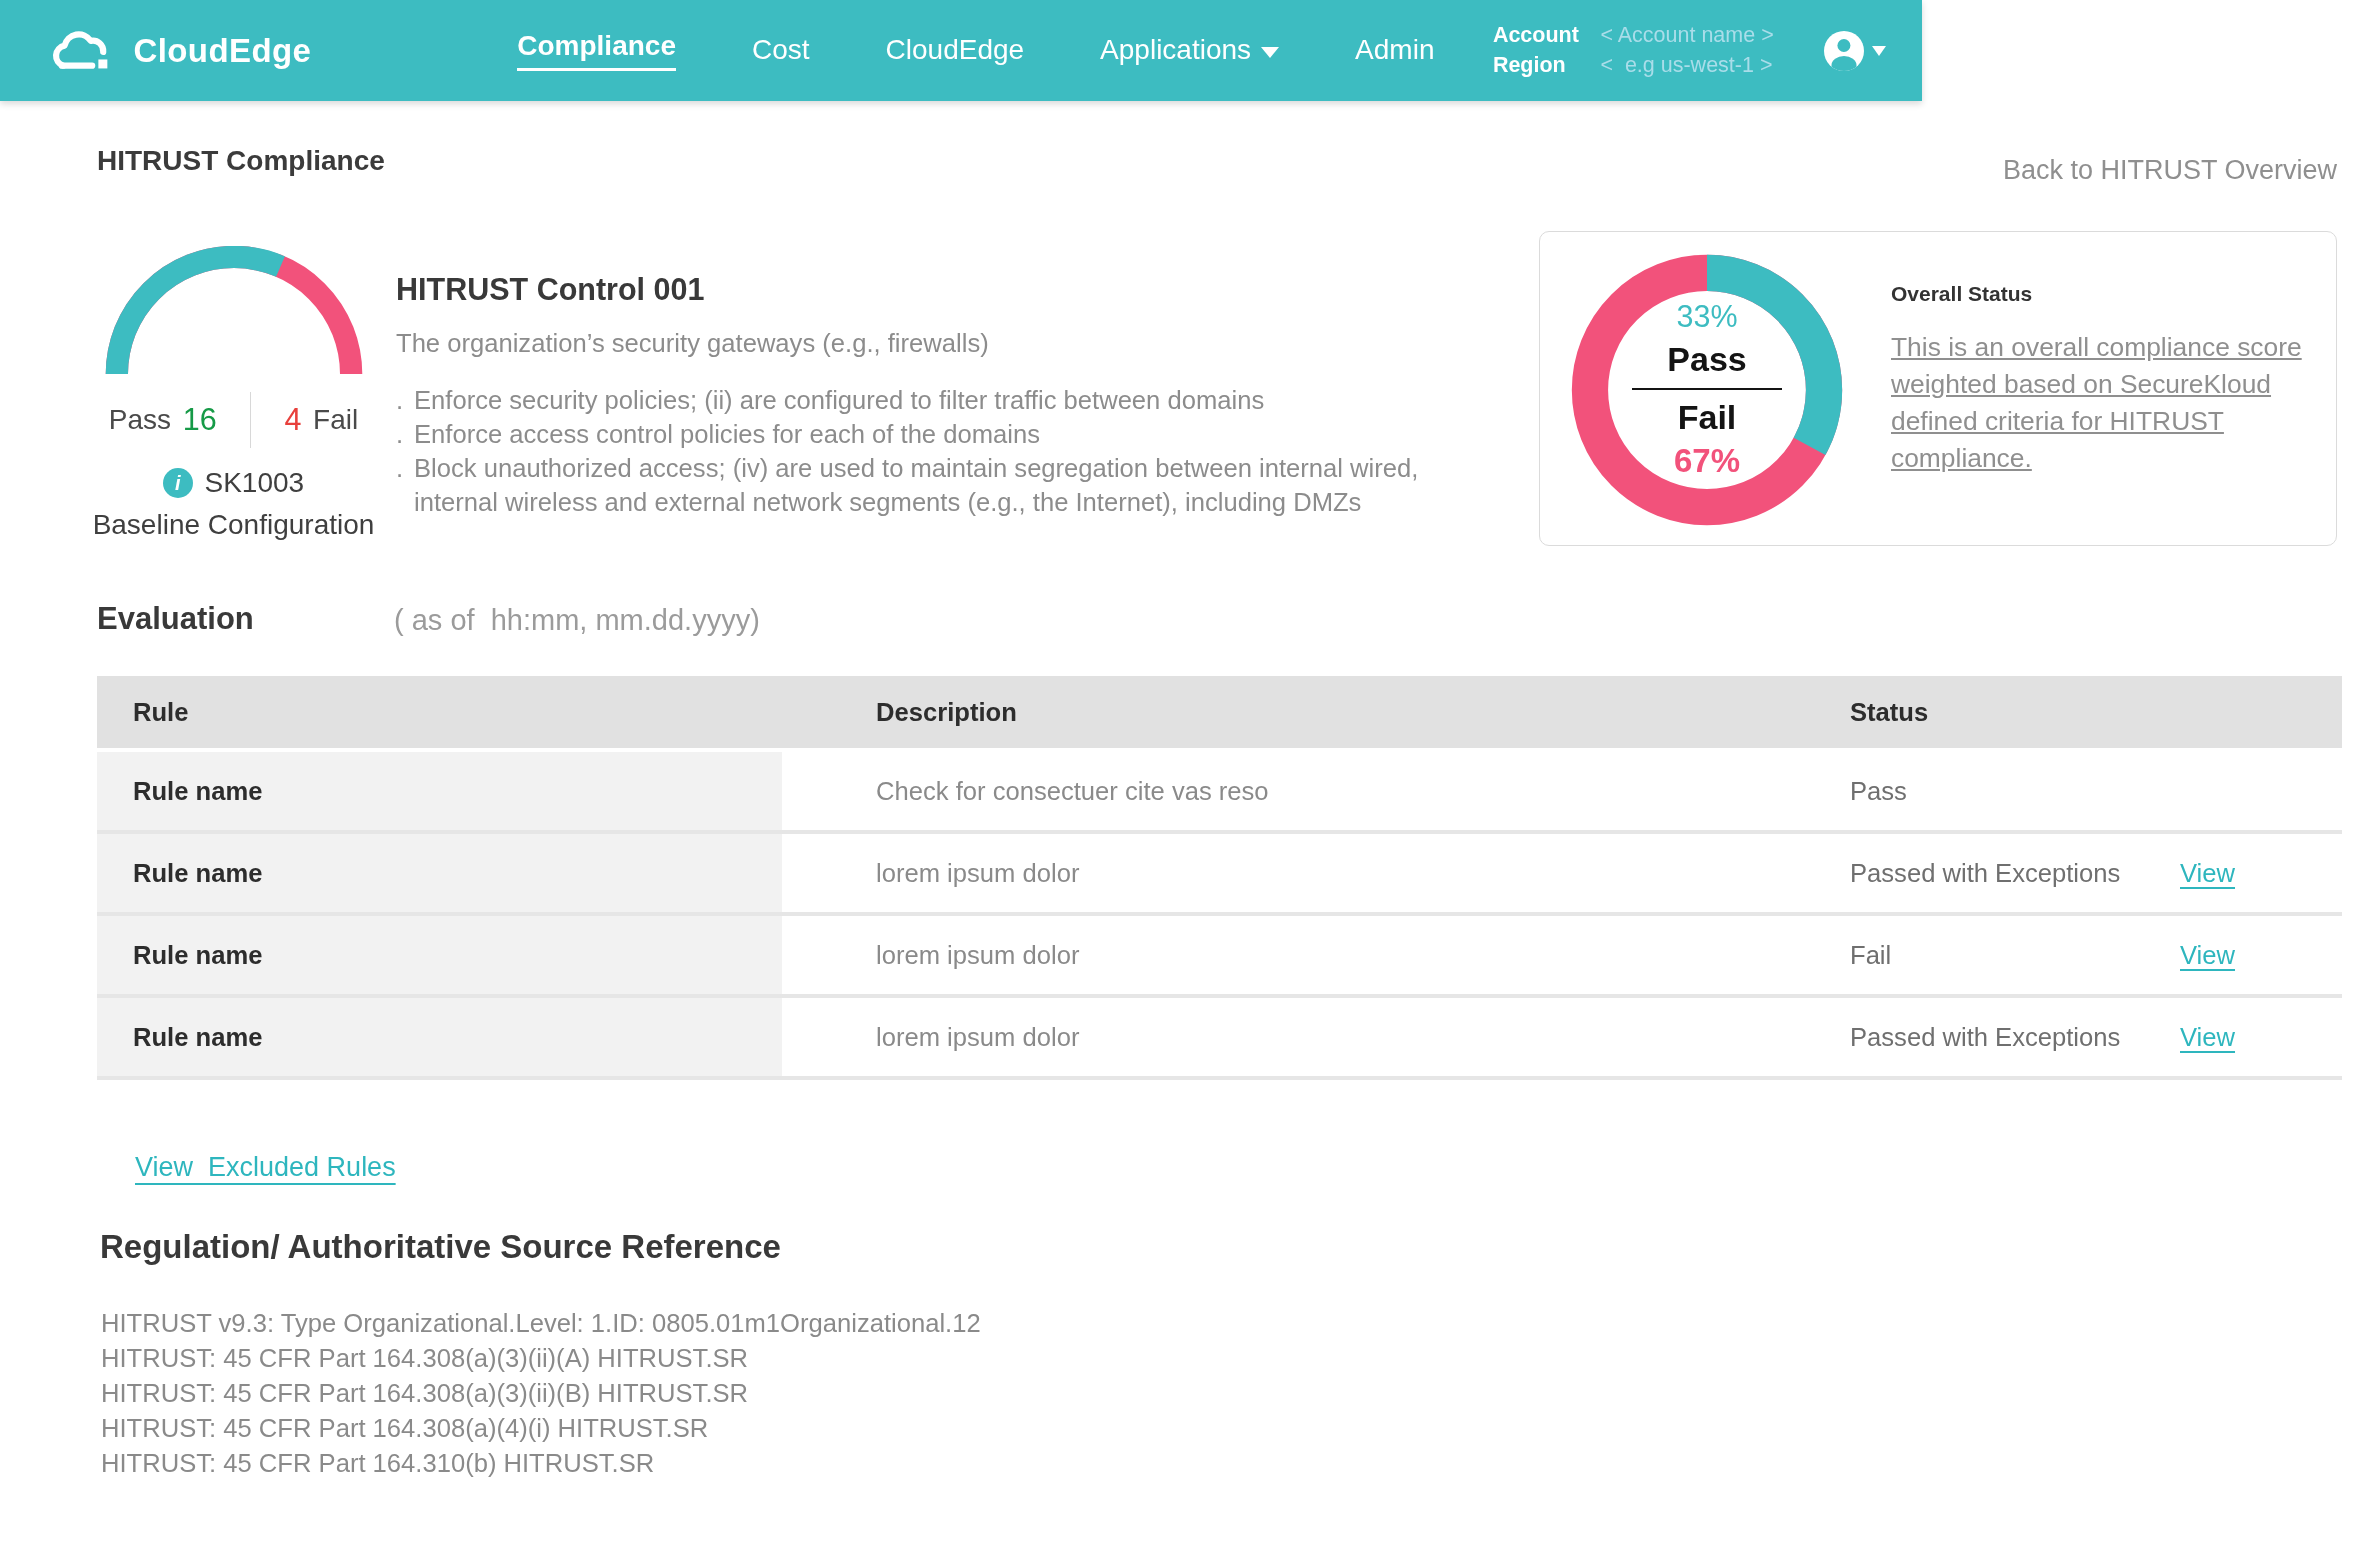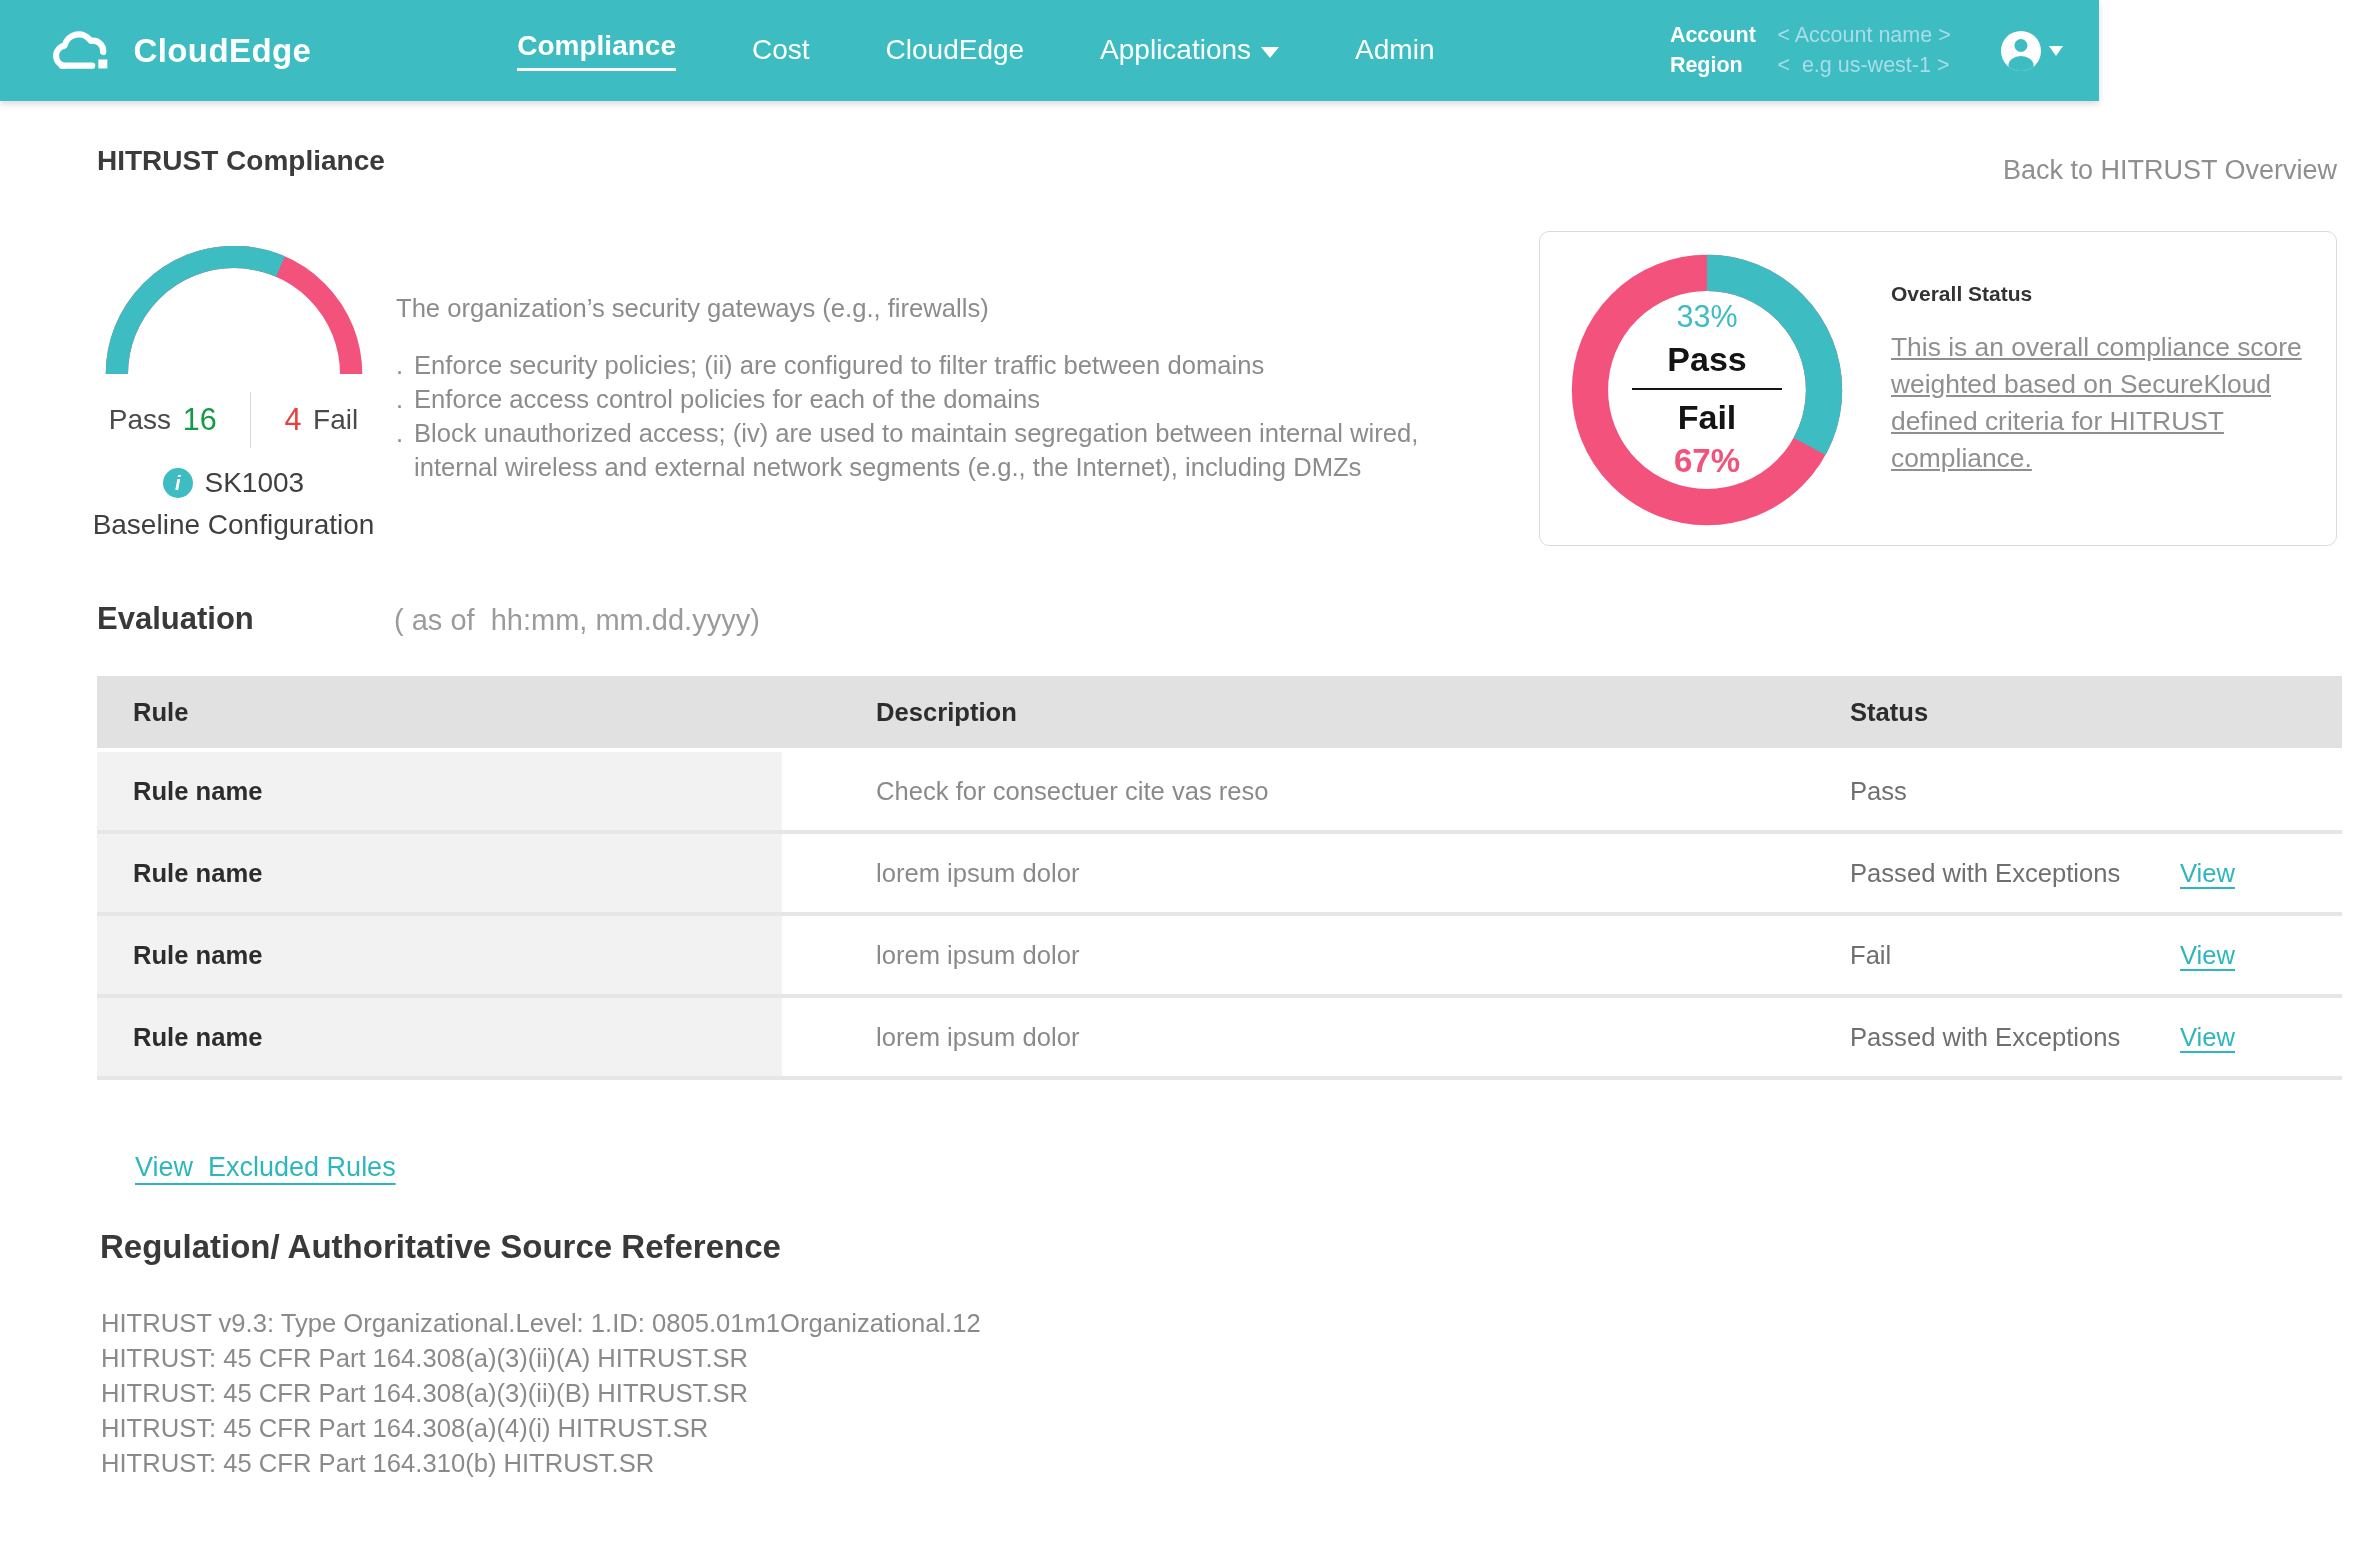--- a/index.html
+++ b/index.html
@@ -3,21 +3,21 @@
 <meta charset="utf-8">
 <style>
   * { margin:0; padding:0; box-sizing:border-box; }
   html,body { background:#ffffff; }
   body {
     font-family:"Liberation Sans", sans-serif;
     width:2377px; height:1548px; position:relative; overflow:hidden; color:#3a3a3a;
   }
   
   .topbar {
-    position:absolute; left:0; top:0; width:2099px; height:101px;
+    position:absolute; left:0; top:0; width:1922px; height:101px;
     background:#3dbcc1; display:flex; align-items:center;
     box-shadow:0 2.5px 6.6px rgba(0,0,0,0.15);
   }
   .brand { display:flex; align-items:center; margin-left:48px; gap:16.5px; }
   .brand-name { color:#fff; font-size:33px; font-weight:700; letter-spacing:0.4px; }
   .menu { display:flex; list-style:none; margin-left:206px; gap:76px; align-items:center;justify-content:flex-end; }
   .menu li { color:#fff; font-size:28px; font-weight:500; cursor:pointer; display:flex; align-items:center; gap:10px; white-space:nowrap; }
   .menu li.active .mi-label { font-weight:700; border-bottom:3.3px solid #fff; padding-bottom:5.8px; }
   .nav-caret { width:0; height:0; border-left:9px solid transparent; border-right:9px solid transparent; border-top:11.6px solid #fff; margin-top:3.3px; }
   .acct { margin-left:auto; display:grid; grid-template-columns:auto auto; column-gap:21.5px; row-gap:5.8px; align-items:center; }
@@ -154,20 +154,21 @@
     <span>Fail</span>
   </div>
   <div class="sk-row">
     <span class="info-icon">i</span>
     <span>SK1003</span>
   </div>
   <div class="baseline">Baseline Configuration</div>
 </section>
 
 <section class="control-block">
+  <h2 class="control-title">HITRUST Control 001</h2>
   <div class="control-sub">The organization’s security gateways (e.g., firewalls)</div>
   <div class="bullets">
       <div class="bullet">
         <span class="dot">.</span>
         <span class="btext">Enforce security policies; (ii) are configured to filter traffic between domains</span>
       </div>
       <div class="bullet">
         <span class="dot">.</span>
         <span class="btext">Enforce access control policies for each of the domains</span>
       </div>

